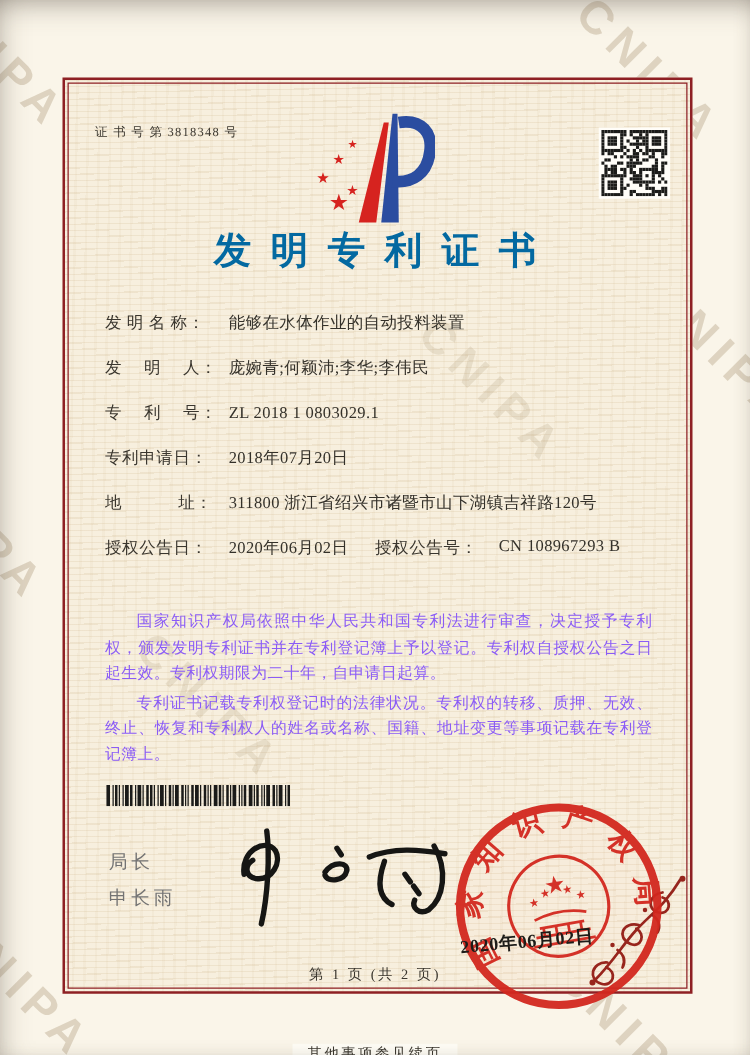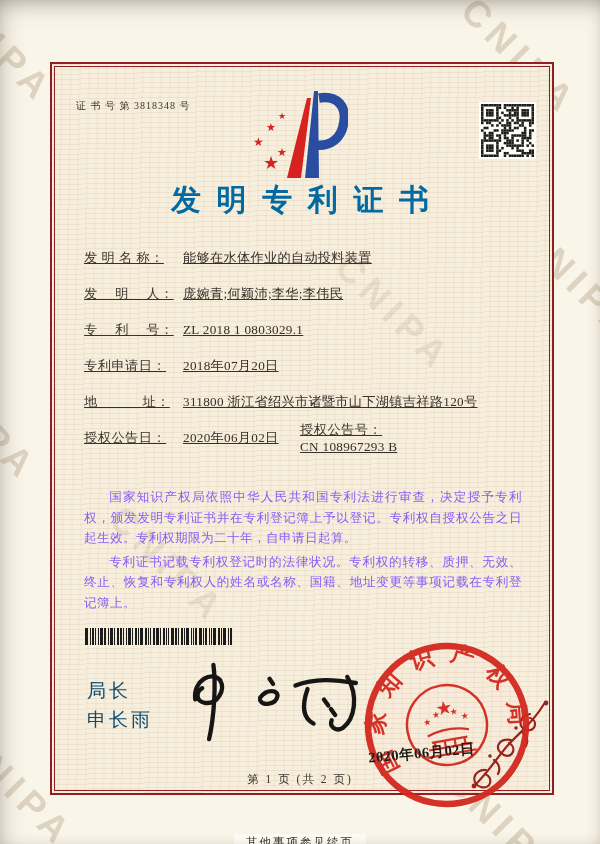--- a/index.html
+++ b/index.html
@@ -35,31 +35,31 @@
   .frame-inner{position:absolute;inset:2px;border:1px solid #8e2024;}
   
   .cert-no{position:absolute;left:76px;top:99px;z-index:5;font-size:10px;letter-spacing:1px;color:#3a362e;}
   .logo{position:absolute;left:250px;top:88px;width:98px;height:94px;z-index:5;}
   .logo .star{position:absolute;color:#d6231f;line-height:1;font-family:"DejaVu Sans",sans-serif;}
   .qr{position:absolute;left:479px;top:102px;width:53px;height:53px;z-index:5;background:#fffdf8;padding:2px;}
   .title{
     position:absolute;left:0;right:0;top:180px;z-index:5;text-align:center;
     font-size:30px;font-weight:bold;color:#0369a1;letter-spacing:.52em;padding-left:.52em;
   }
-  .fields{position:absolute;left:84px;top:240px;width:440px;z-index:5;text-decoration:underline;}
+  .fields{position:absolute;left:84px;top:240px;width:440px;z-index:5;}
   .frow{display:flex;align-items:center;height:36px;font-size:13.2px;white-space:nowrap;}
   .flabel{min-width:99px;letter-spacing:.5px;color:#3a362e;}
   .fvalue{color:#34312a;letter-spacing:.3px;}
   .gpair1{display:flex;width:216px;}
-  .gpair2{display:flex;flex-direction:column;}
+  .gpair2{display:flex;}
   .paras{position:absolute;left:84px;top:487px;width:438px;z-index:5;
     font-size:12.6px;line-height:20.5px;color:#8b5cf6;text-align:justify;letter-spacing:.4px;}
   .paras p{margin:0 0 3px 0;text-indent:2em;}
   .barcode{position:absolute;left:85px;top:628px;width:150px;height:17px;z-index:5;}
-  .signer{position:absolute;left:87px;top:676px;z-index:5;font-size:19px;letter-spacing:3px;line-height:29px;color:#0c4a6e;}
+  .signer{position:absolute;left:87px;top:676px;z-index:5;font-size:15px;letter-spacing:3px;line-height:29px;color:#737373;}
   .signature{position:absolute;left:178px;top:652px;width:190px;height:100px;z-index:6;}
   .seal{position:absolute;left:362px;top:640px;width:170px;height:170px;z-index:9;opacity:.95;}
   .seal-date{
     position:absolute;left:368px;top:742px;z-index:12;width:150px;
     font-size:14.5px;font-weight:600;color:#1d1c19;letter-spacing:.5px;
     transform:rotate(-5deg);white-space:nowrap;
   }
   .page-indicator{position:absolute;left:0;right:0;top:772px;z-index:5;text-align:center;font-size:11.5px;letter-spacing:2px;color:#3a362e;}
   .footer-note{
     position:absolute;left:0;right:0;top:804px;z-index:5;text-align:center;font-size:11.5px;letter-spacing:2px;color:#3a362e;margin-top:31px;

